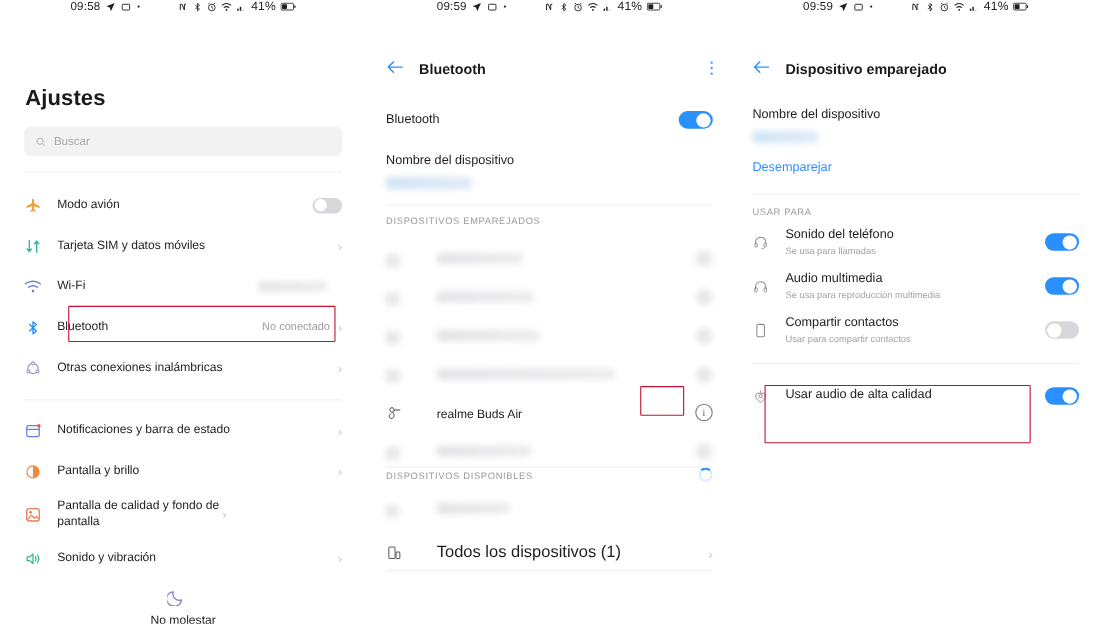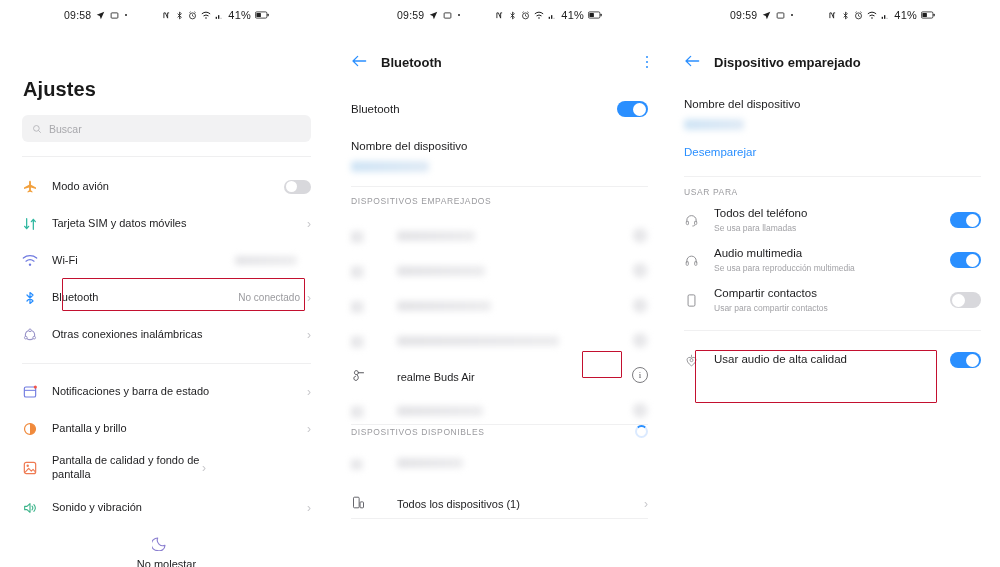--- a/index.html
+++ b/index.html
@@ -7,21 +7,21 @@
     width: 1000px; height: 567px;
     background: #ffffff;
     font-family: "Liberation Sans", sans-serif;
     overflow: hidden;
   }
   .screens { position: relative; width: 1000px; height: 567px; display: flex; }
   .phone { position: relative; width: 333px; height: 567px; background: #ffffff; }
 
   
   .statusbar {
-    height: 30px; display: flex; align-items: center;
+    height: 30px; display: flex; align-items: flex-start;
     justify-content: center; gap: 0; padding: 0 18px;
     font-size: 10.5px; color: #1b1b1b; letter-spacing: .2px;
   }
   .sb-left { display: flex; align-items: center; gap: 5px; }
   .sb-time { font-size: 10.5px; font-weight: 400; color: #202020; }
   .sb-gap { width: 34px; }
   .sb-right { display: flex; align-items: center; gap: 4px; }
   .sb-batt-pct { font-size: 11px; color: #202020; margin-left: 1px; }
   .ic { display: inline-block; line-height: 0; }
 
@@ -457,21 +457,21 @@
       <span class="dname"><span class="blurbar" style="display:inline-block;width:66px;height:10px;"></span></span>
     </div>
 
     <div class="dev-row" style="height:36px;margin-top:4px;">
       <span class="dicon">
         <svg width="15" height="15" viewBox="0 0 24 24">
             <rect x="4" y="3.5" width="9" height="17" rx="1.6" fill="none" stroke="#5c5c62" stroke-width="1.5"></rect>
             <rect x="14.5" y="11" width="5.5" height="9.5" rx="1.3" fill="none" stroke="#5c5c62" stroke-width="1.5"></rect>
           </svg>
       </span>
-      <span class="dname" style="font-size:11px;">Todos los dispositivos (1)</span>
+      <span class="dname" style="font-size:15px;">Todos los dispositivos (1)</span>
       <span class="chev">›</span>
     </div>
 
     <div class="hr" style="margin-top:8px;"></div>
 
     <div class="hl" style="left:249px;top:351px;width:40px;height:27px;"></div>
   </div>
 
   <div class="phone">
 
@@ -566,21 +566,21 @@
       <div class="uf-row">
         <span class="uicon">
           <svg width="15" height="15" viewBox="0 0 24 24">
               <path d="M4.5 14v-2.3a7.5 7.5 0 0115 0V14" fill="none" stroke="#8a8a8e" stroke-width="1.5" stroke-linecap="round"></path>
               <path d="M4.5 13.2h1.7a.9.9 0 01.9.9v3.6a.9.9 0 01-.9.9H5.4a1.8 1.8 0 01-1.8-1.8v-2.2a1.4 1.4 0 01.9-1.4z" fill="none" stroke="#8a8a8e" stroke-width="1.3"></path>
               <path d="M19.5 13.2h-1.7a.9.9 0 00-.9.9v3.6a.9.9 0 00.9.9h.8a1.8 1.8 0 001.8-1.8v-2.2a1.4 1.4 0 00-.9-1.4z" fill="none" stroke="#8a8a8e" stroke-width="1.3"></path>
               <path d="M17.5 19.2a3 3 0 01-3 1.6h-1.2" fill="none" stroke="#8a8a8e" stroke-width="1.3"></path>
             </svg>
         </span>
         <span class="uf-txt">
-          <span class="uf-title" style="display:block;">Todos del teléfono</span>
+          <span class="uf-title" style="display:block;">Sonido del teléfono</span>
           <span class="uf-sub" style="display:block;">Se usa para llamadas</span>
         </span>
         <span class="tg on tg-lg">
             <span class="kn"></span>
           </span>
       </div>
 
       <div class="uf-row">
         <span class="uicon">
           <svg width="15" height="15" viewBox="0 0 24 24">

